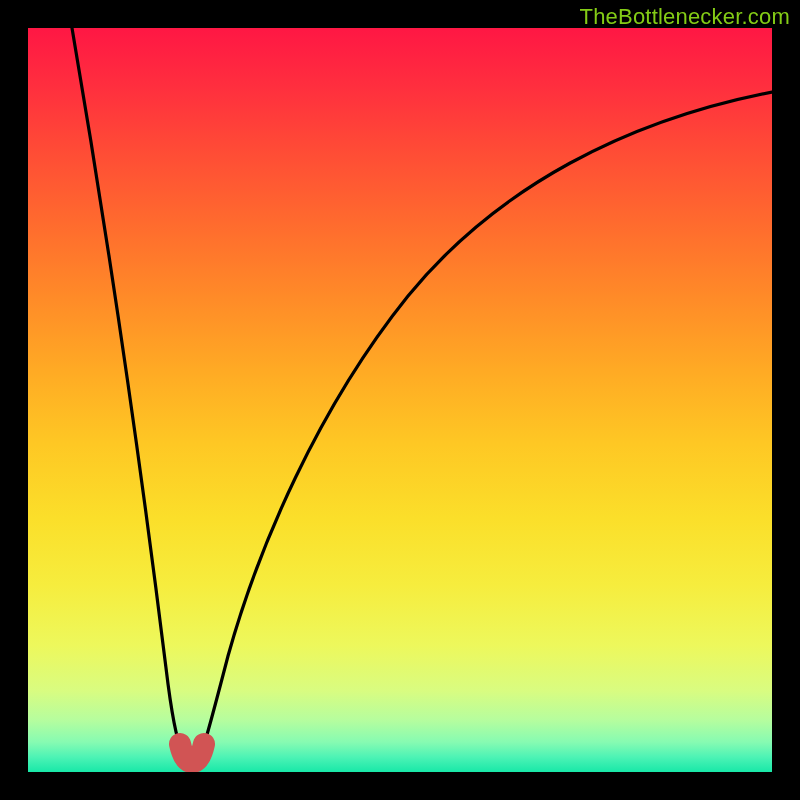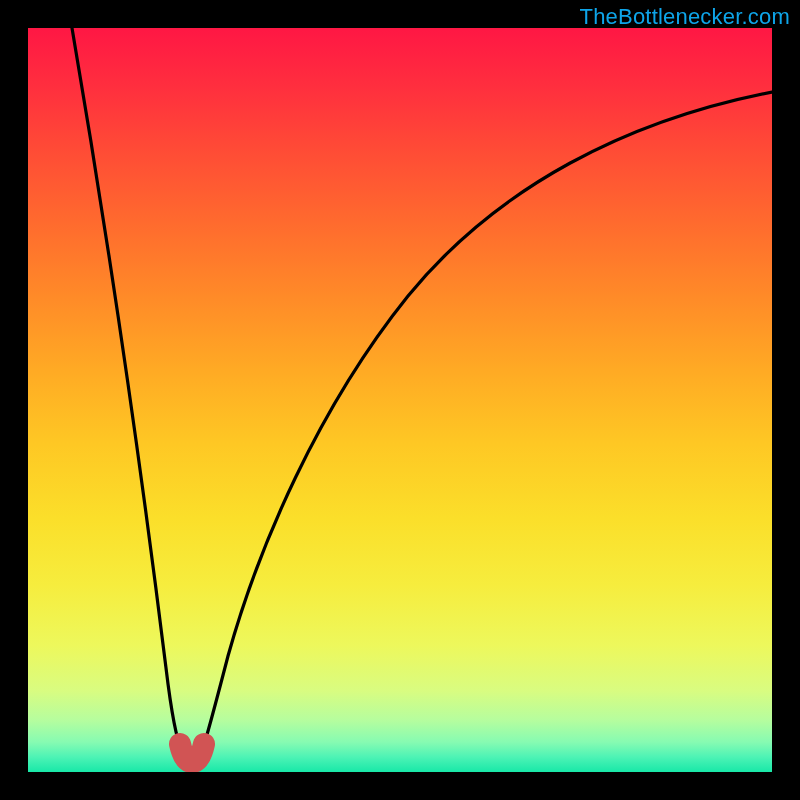--- a/index.html
+++ b/index.html
@@ -61,21 +61,21 @@
     fill: none;
     stroke: #d15454;
     stroke-width: 22;
     stroke-linecap: round;
     stroke-linejoin: round;
   }
   .watermark {
     position: absolute;
     top: 4px;
     right: 10px;
-    color: #0ea5e9;
+    color: #84cc16;
     font-size: 22px;
     letter-spacing: 0.2px;
     user-select: none;
   }
 </style>
 </head>
 <body>
 
 <div class="frame">
   <div class="gradient"></div>

